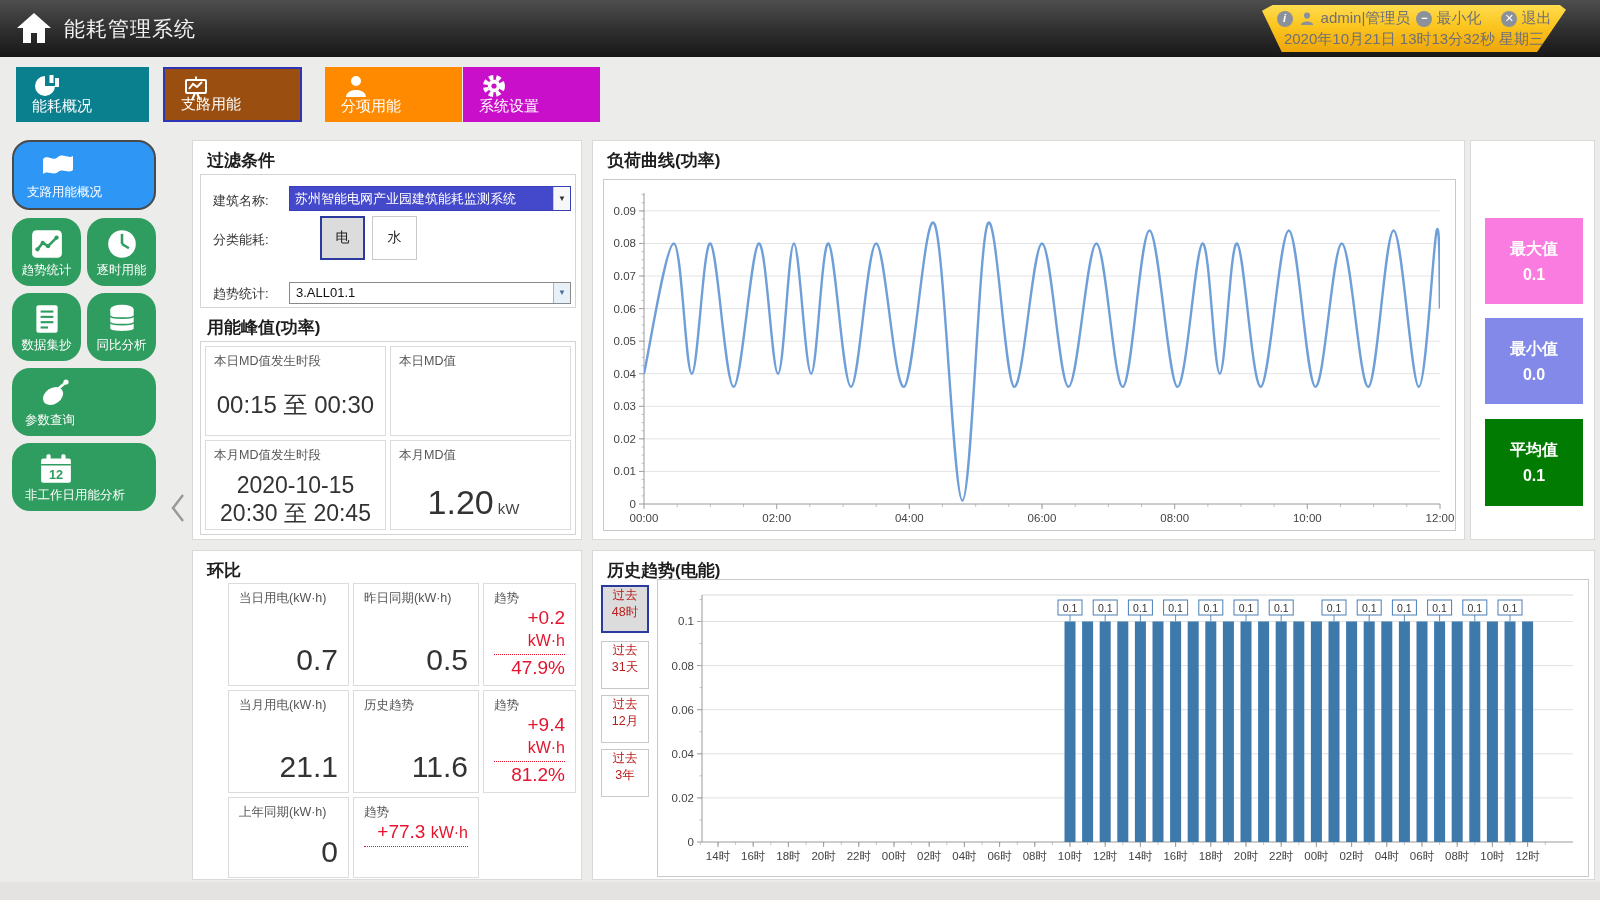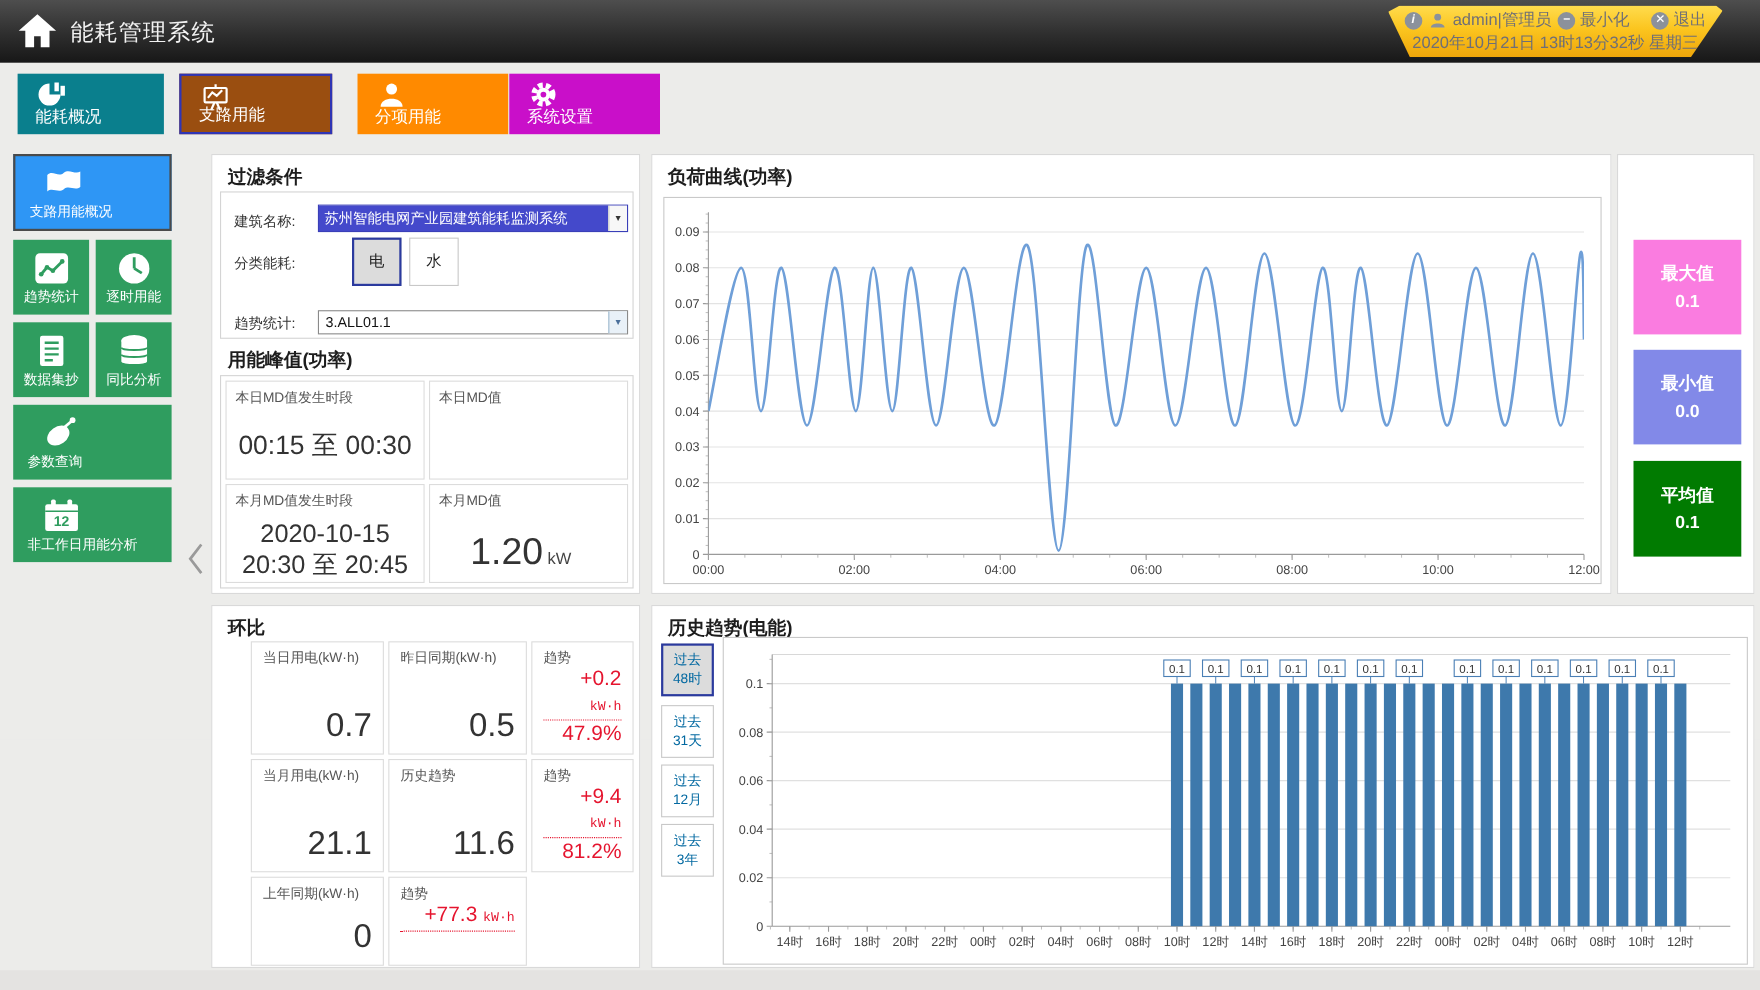--- a/index.html
+++ b/index.html
@@ -25,21 +25,21 @@
   
   .nav-tile { position:absolute; top:67px; height:55px; cursor:pointer; }
   .nav-tile .nv-label { position:absolute; left:16px; bottom:6px; font-size:15px; color:#fff; }
   .nav-tile .nv-icon { position:absolute; left:18px; top:6px; width:26px; height:26px; }
   #nav0 { left:16px; width:133px; }
   #nav1 { left:163px; width:139px; border:2px solid #2f35b5; }
   #nav2 { left:325px; width:137px; }
   #nav3 { left:463px; width:137px; }
 
   
-  .side-tile { position:absolute; cursor:pointer; color:#fff; }
+  .side-tile { position:absolute; cursor:pointer; color:#fff;border-radius:18px; }
   .side-tile .sd-label { position:absolute; left:0; right:0; bottom:7px; font-size:12.5px; color:#fff; text-align:center; white-space:nowrap; }
   .side-tile.wide .sd-label { text-align:left; left:13px; }
   .side-tile .sd-icon { position:absolute; left:50%; transform:translateX(-50%); top:9px; }
   .side-tile.wide .sd-icon { left:24px; transform:none; }
   #sd0 { left:12px; top:140px; width:144px; height:70px; border:2px solid #4a4a4a; }
   #sd1 { left:12px; top:218px; width:69px; height:68px;padding-left:34px; }
   #sd2 { left:87px; top:218px; width:69px; height:68px; }
   #sd3 { left:12px; top:293px; width:69px; height:68px; }
   #sd4 { left:87px; top:293px; width:69px; height:68px; }
   #sd5 { left:12px; top:368px; width:144px; height:68px; }
@@ -86,27 +86,27 @@
   #stat0 { top:77px; } #stat1 { top:177px; } #stat2 { top:278px; height:87px; }
 
   
   .ring-box { position:absolute; left:7px; top:32px; width:376px; height:292px; display:grid;
     grid-template-columns:121px 126px 1fr; grid-template-rows:1fr 1fr 1fr; gap:4px;padding-left:28px; }
   .rcell { border:1px solid #dcdcdc; position:relative; display:flex; flex-direction:column; padding:6px 10px; }
   .rcell .rc-label { font-size:12.5px; color:#555; }
   .rc-value { margin-top:auto; text-align:right; font-size:30px; color:#333; padding-bottom:2px; }
   .trend-red { color:#e5142e; }
   .rc-delta { margin-top:auto; text-align:right; font-size:19px; }
-  .rc-delta .unit { font-size:12px;font-family:Liberation Mono, monospace; }
+  .rc-delta .unit { font-size:16px; }
   .rc-dots { border-bottom:1px dotted #e5142e; margin:3px 0 2px 0; }
   .rc-pct { text-align:right; font-size:19px; min-height:22px; }
 
   
-  .per-btn { position:absolute; left:8px; width:48px; height:48px; font-size:12.5px; color:#0369a1; text-align:center;
-    display:flex; flex-direction:column; align-items:center; justify-content:center; line-height:17px; cursor:pointer; }
+  .per-btn { position:absolute; left:8px; width:48px; height:48px; font-size:12.5px; color:#b91c1c; text-align:center;
+    display:flex; flex-direction:column; align-items:center; justify-content:flex-start; line-height:17px; cursor:pointer; }
   .per-btn.sel { background:#dcdcdc; border:2px solid #2b3a9e; }
   .per-btn.unsel { background:#fff; border:1px solid #c8c8c8; }
   #pb0 { top:34px; } #pb1 { top:90px; } #pb2 { top:144px; } #pb3 { top:198px; }
   .bar-box { position:absolute; left:64px; top:28px; width:932px; height:298px; border:1px solid #c9c9c9; }
 
   svg text { font-family:"Liberation Sans","DejaVu Sans",sans-serif; }
   .bottom-strip { position:absolute; left:0; top:882px; width:1600px; height:18px; background:#e4e3e1; }
 </style>
 </head>
 <body>

